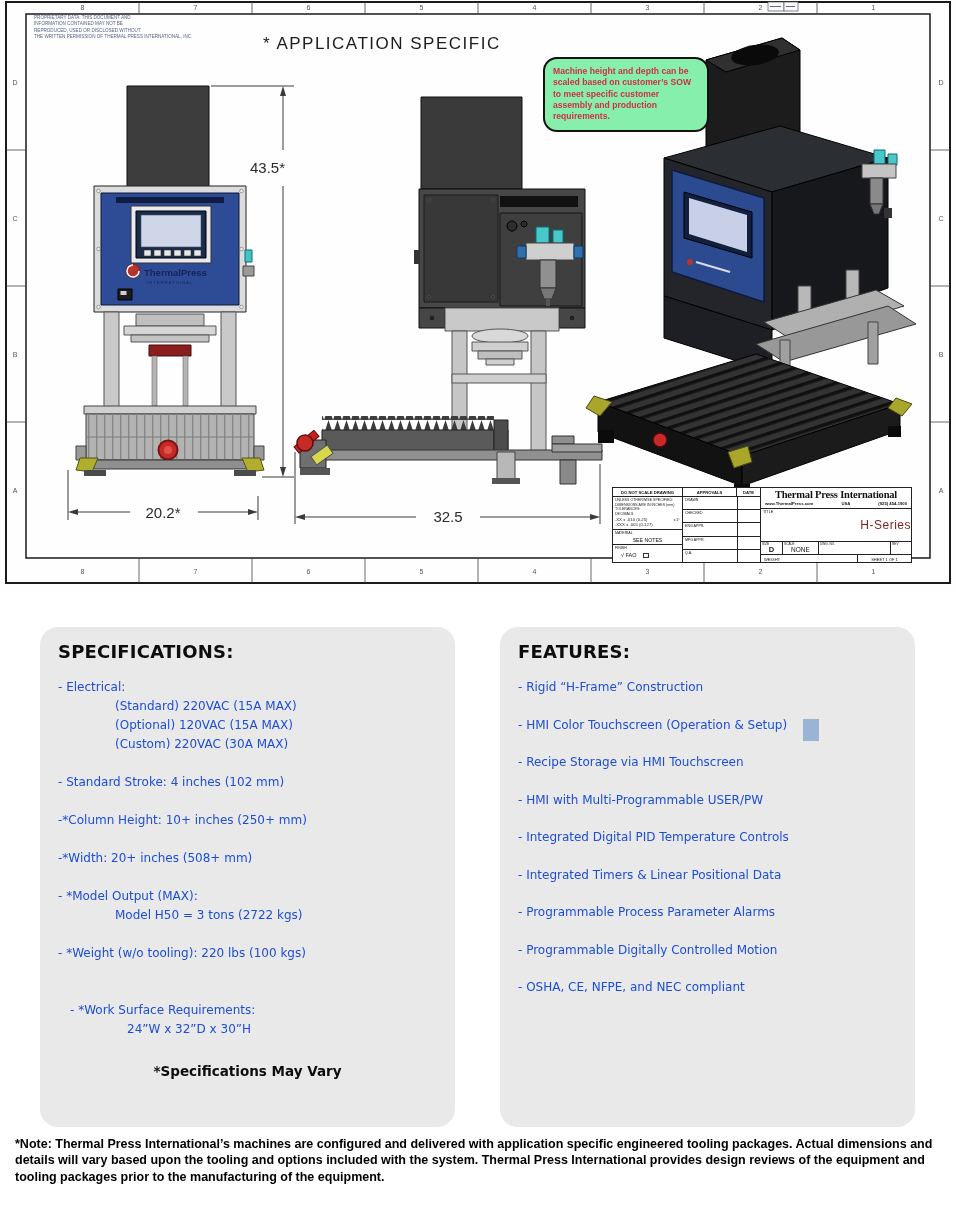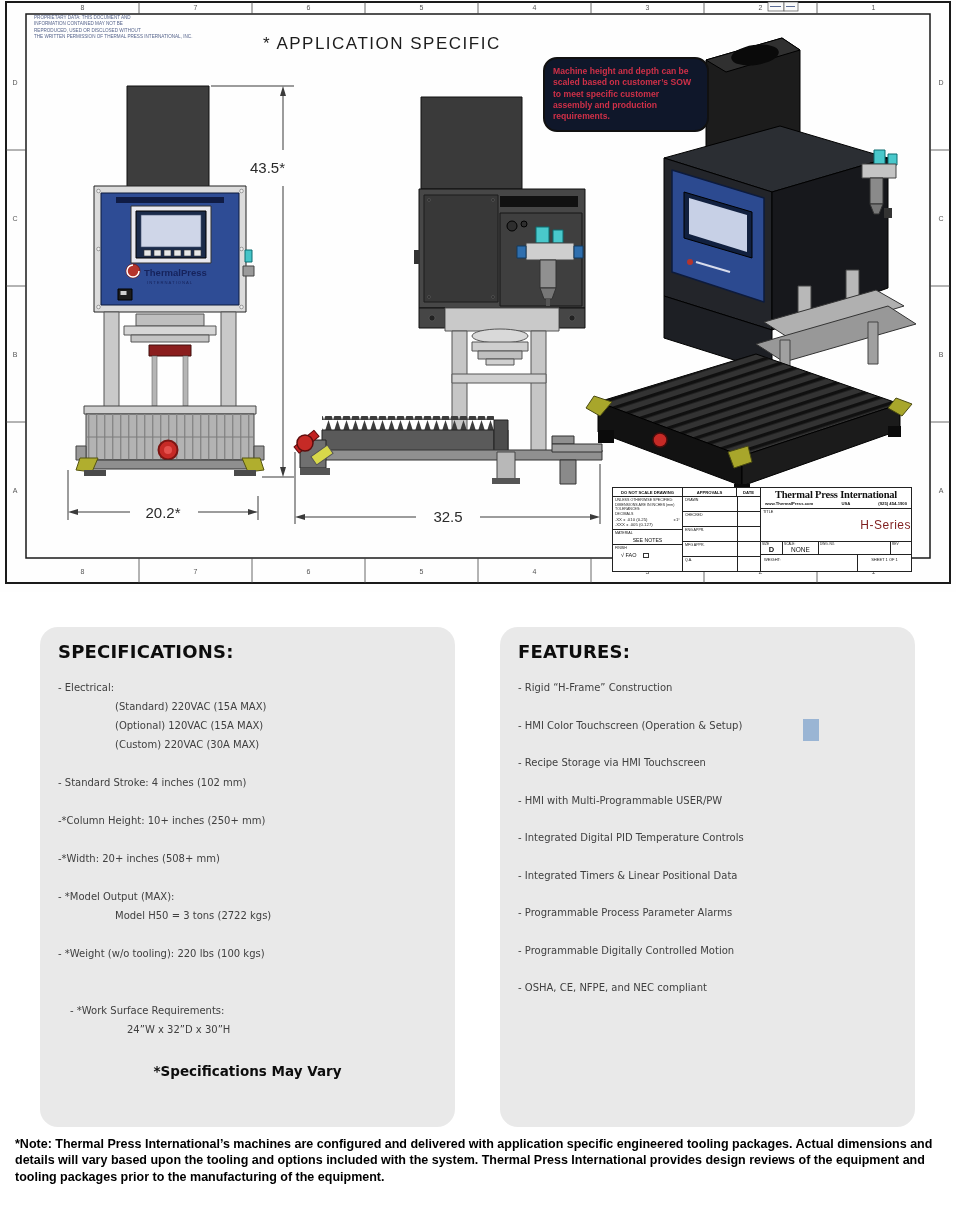--- a/index.html
+++ b/index.html
@@ -16,25 +16,25 @@
   .zone-right  { left:931px;top:14px;  width:20px;  height:544px; flex-direction:column; }
   .zone-strip span { flex:1; display:flex; align-items:center; justify-content:center; }
 
   .prop-note { position:absolute; left:34px; top:15px; width:200px; font-size:4.6px; line-height:1.4;
                color:#56648c; font-family:"Liberation Sans",sans-serif; }
 
   .app-heading { position:absolute; left:263px; top:34px; font-size:17px; letter-spacing:1.5px;
                  color:#1c1c1c; font-family:"Liberation Sans",sans-serif; }
 
   .note-bubble { position:absolute; left:543px; top:57px; width:146px; border:2px solid #111; border-radius:14px;
-                 background:#0f172a; padding:7px 8px; font-size:8.6px; line-height:1.32; color:#cf3048;
+                 background:#86efac; padding:7px 8px; font-size:8.6px; line-height:1.32; color:#cf3048;
                  font-weight:600; font-family:"Liberation Sans",sans-serif; }
 
   
-  .tb { position:absolute; left:612px; top:487px; width:300px; height:85px; border:1.5px solid #222;
+  .tb { position:absolute; left:612px; top:487px; width:300px; height:76px; border:1.5px solid #222;
         display:flex; background:#fff; font-family:"Liberation Sans",sans-serif; color:#111; box-sizing:border-box; }
   .tb * { box-sizing:border-box; }
   .tb-col1 { width:70px; border-right:1px solid #222; display:flex; flex-direction:column; }
   .tb-dnsd { height:9px; border-bottom:1px solid #222; font-size:4.2px; font-weight:bold; text-align:center; line-height:9px; }
   .tb-tol  { height:33px; border-bottom:1px solid #222; font-size:3.6px; padding:1px 2px; line-height:1.3; color:#222; }
   .tb-tol .tol-num { font-size:4.3px; }
   .tb-tol .tol-ang { float:right; font-size:4.3px; }
   .tb-material { height:15px; border-bottom:1px solid #222; font-size:3.6px; padding:1px 2px; }
   .tb-val-c { font-size:5.2px; text-align:center; margin-top:2px; }
   .tb-finish { flex:1; font-size:3.6px; padding:1px 2px; position:relative; }
@@ -65,21 +65,21 @@
   .tb-bottomrow { flex:1; display:flex; align-items:stretch; font-size:4px; }
   .tb-bottomrow .w { flex:1; padding:2px 0 0 3px; }
   .tb-bottomrow .s { width:54px; border-left:1px solid #222; text-align:center; padding-top:2px; }
 
   
   .panel { position:absolute; top:627px; width:415px; height:500px; background:#e9e9e9; border-radius:18px;
            padding:14px 0 0 0; box-sizing:border-box; }
   #specs-panel { left:40px; }
   #features-panel { left:500px; }
   .panel h2 { margin:0 0 16px 18px; font-size:18px; font-weight:bold; color:#0d0d0d; letter-spacing:0.2px; }
-  .spec-list, .feat-list { margin-left:18px; margin-right:12px; font-size:10px; color:#404040; }
+  .spec-list, .feat-list { margin-left:18px; margin-right:12px; font-size:12px; color:#1d4ed8; }
   .spec-item { margin-bottom:19px; line-height:19px; }
   .spec-list div.spec-item:nth-of-type(7) { margin-top:38px;margin-left:12px; }
   .spec-sub { padding-left:57px; }
   .spec-sub div { line-height:19px; }
   .spec-footer { text-align:center; font-weight:bold; font-size:13.5px; margin-top:24px; color:#0d0d0d; }
   .feat-item { margin-bottom:18.5px; line-height:19px; }
   .sel-highlight { position:absolute; left:303px; top:92px; width:16px; height:22px; background:#a9c6e8;
                    mix-blend-mode:multiply; }
 
   .footnote { position:absolute; left:15px; top:1136px; width:926px; font-size:12.5px; font-weight:bold;

